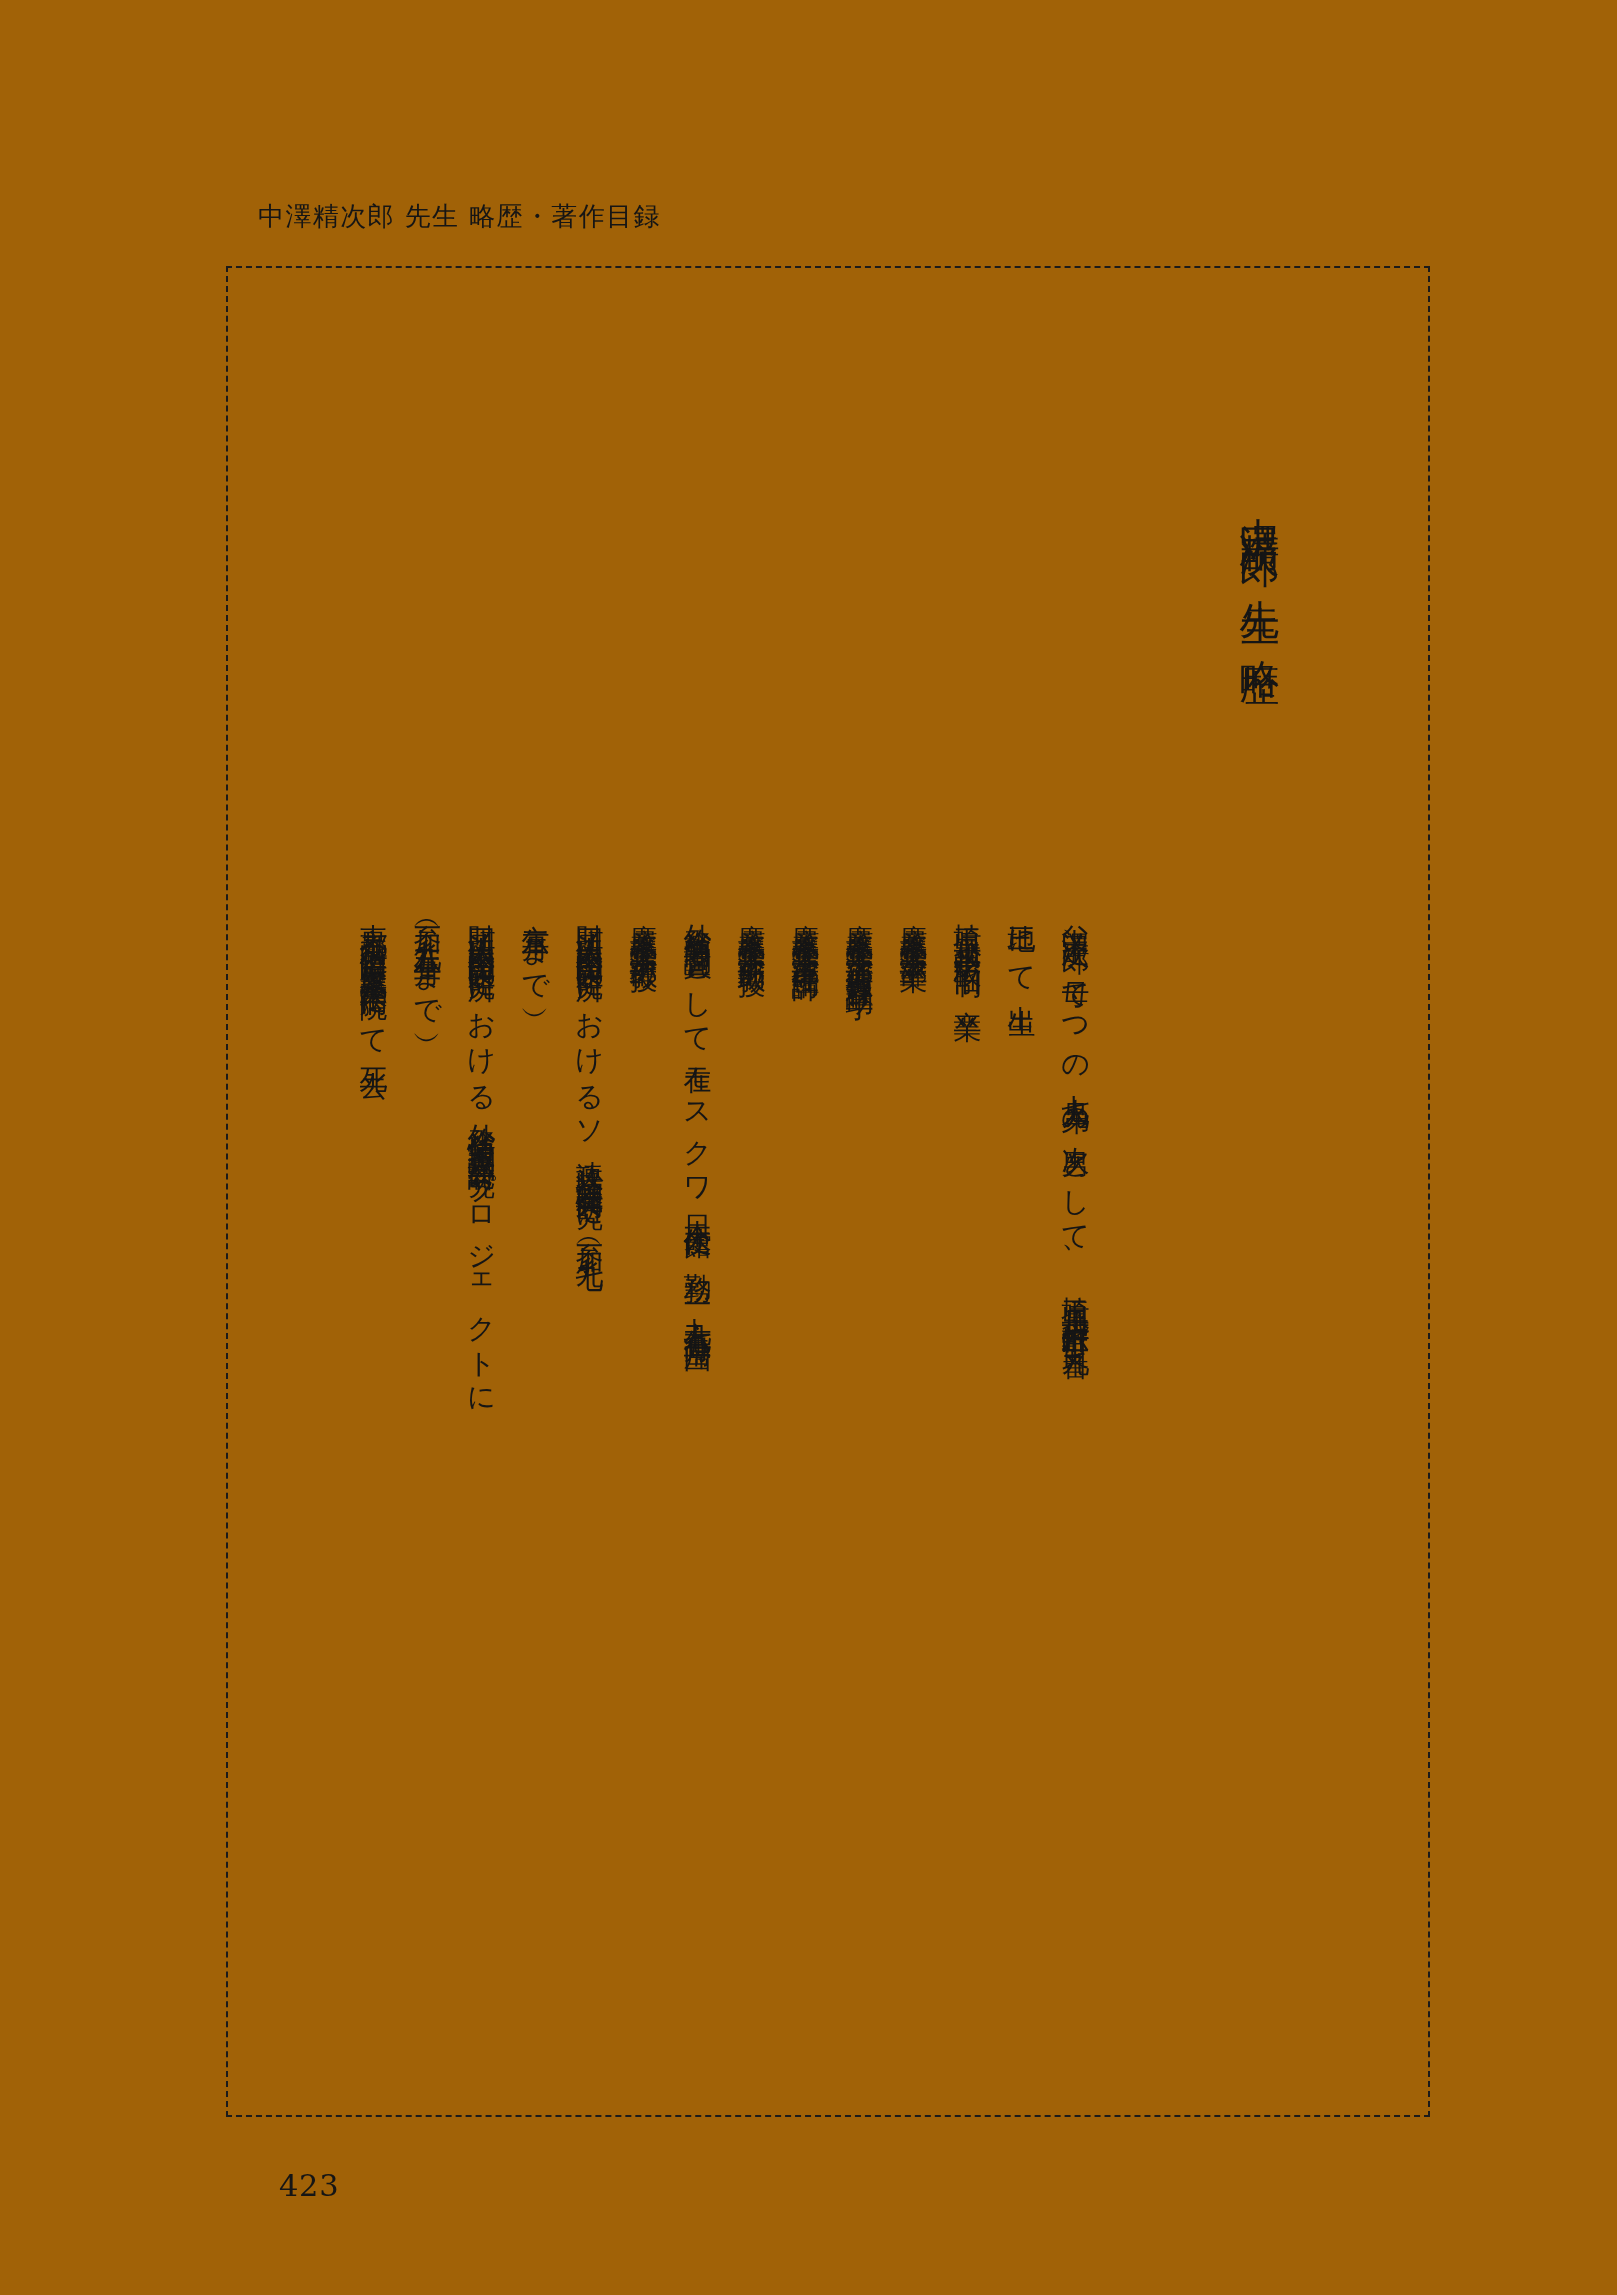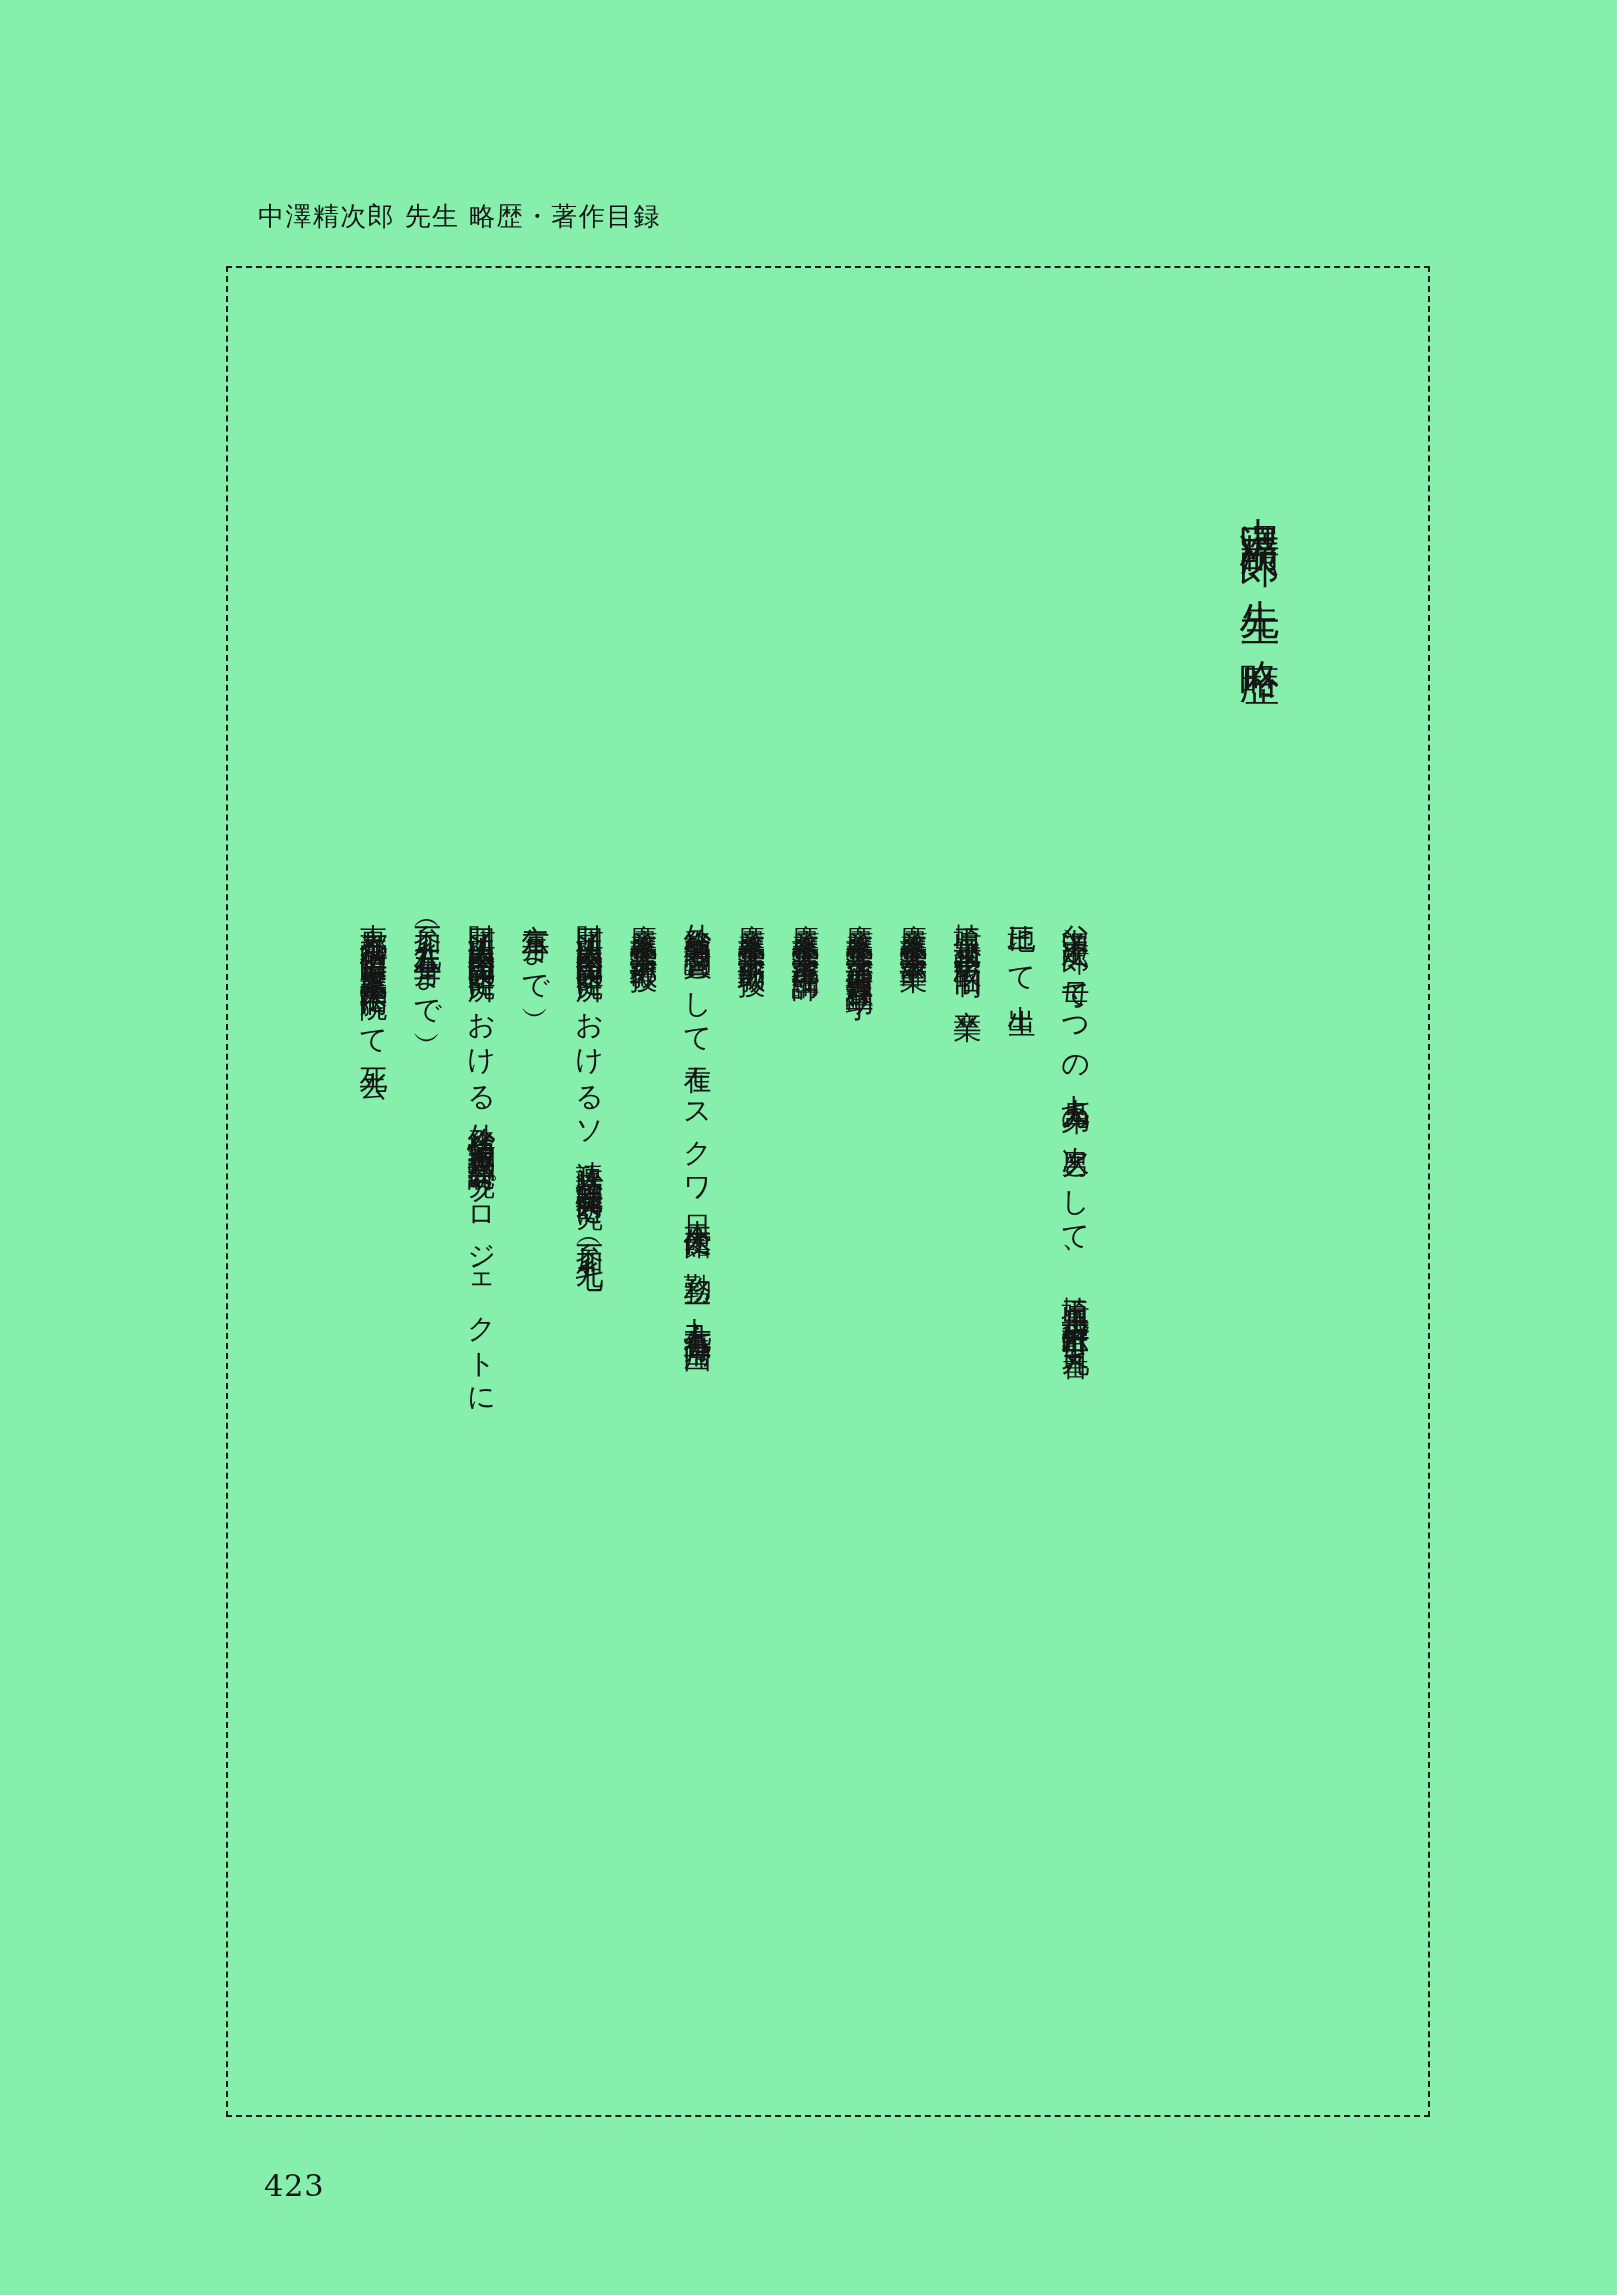--- a/index.html
+++ b/index.html
@@ -5,21 +5,21 @@
   html, body {
     margin: 0;
     padding: 0;
     background: #e9e9e9;
   }
   .page {
     position: relative;
     width: 1617px;
     height: 2295px;
     margin: 0 auto;
-    background: #86efac;
+    background: #a16207;
     color: #151515;
     font-family: "DejaVu Serif", "Liberation Serif", serif;
     overflow: hidden;
   }
   
   .running-head {
     position: absolute;
     left: 258px;
     top: 199px;
     font-size: 26px;
@@ -65,21 +65,21 @@
     text-indent: -591px;           
     white-space: pre-line;         
   }
   .entry .date {
     display: inline-block;
     height: 591px;                 
     white-space: nowrap;
   }
   .page-number {
     position: absolute;
-    left: 264px;
+    left: 279px;
     top: 2168px;
     font-size: 30.5px;
     letter-spacing: 0.7px;
   }
 </style>
 </head>
 <body>
 
 <div class="page">
 

